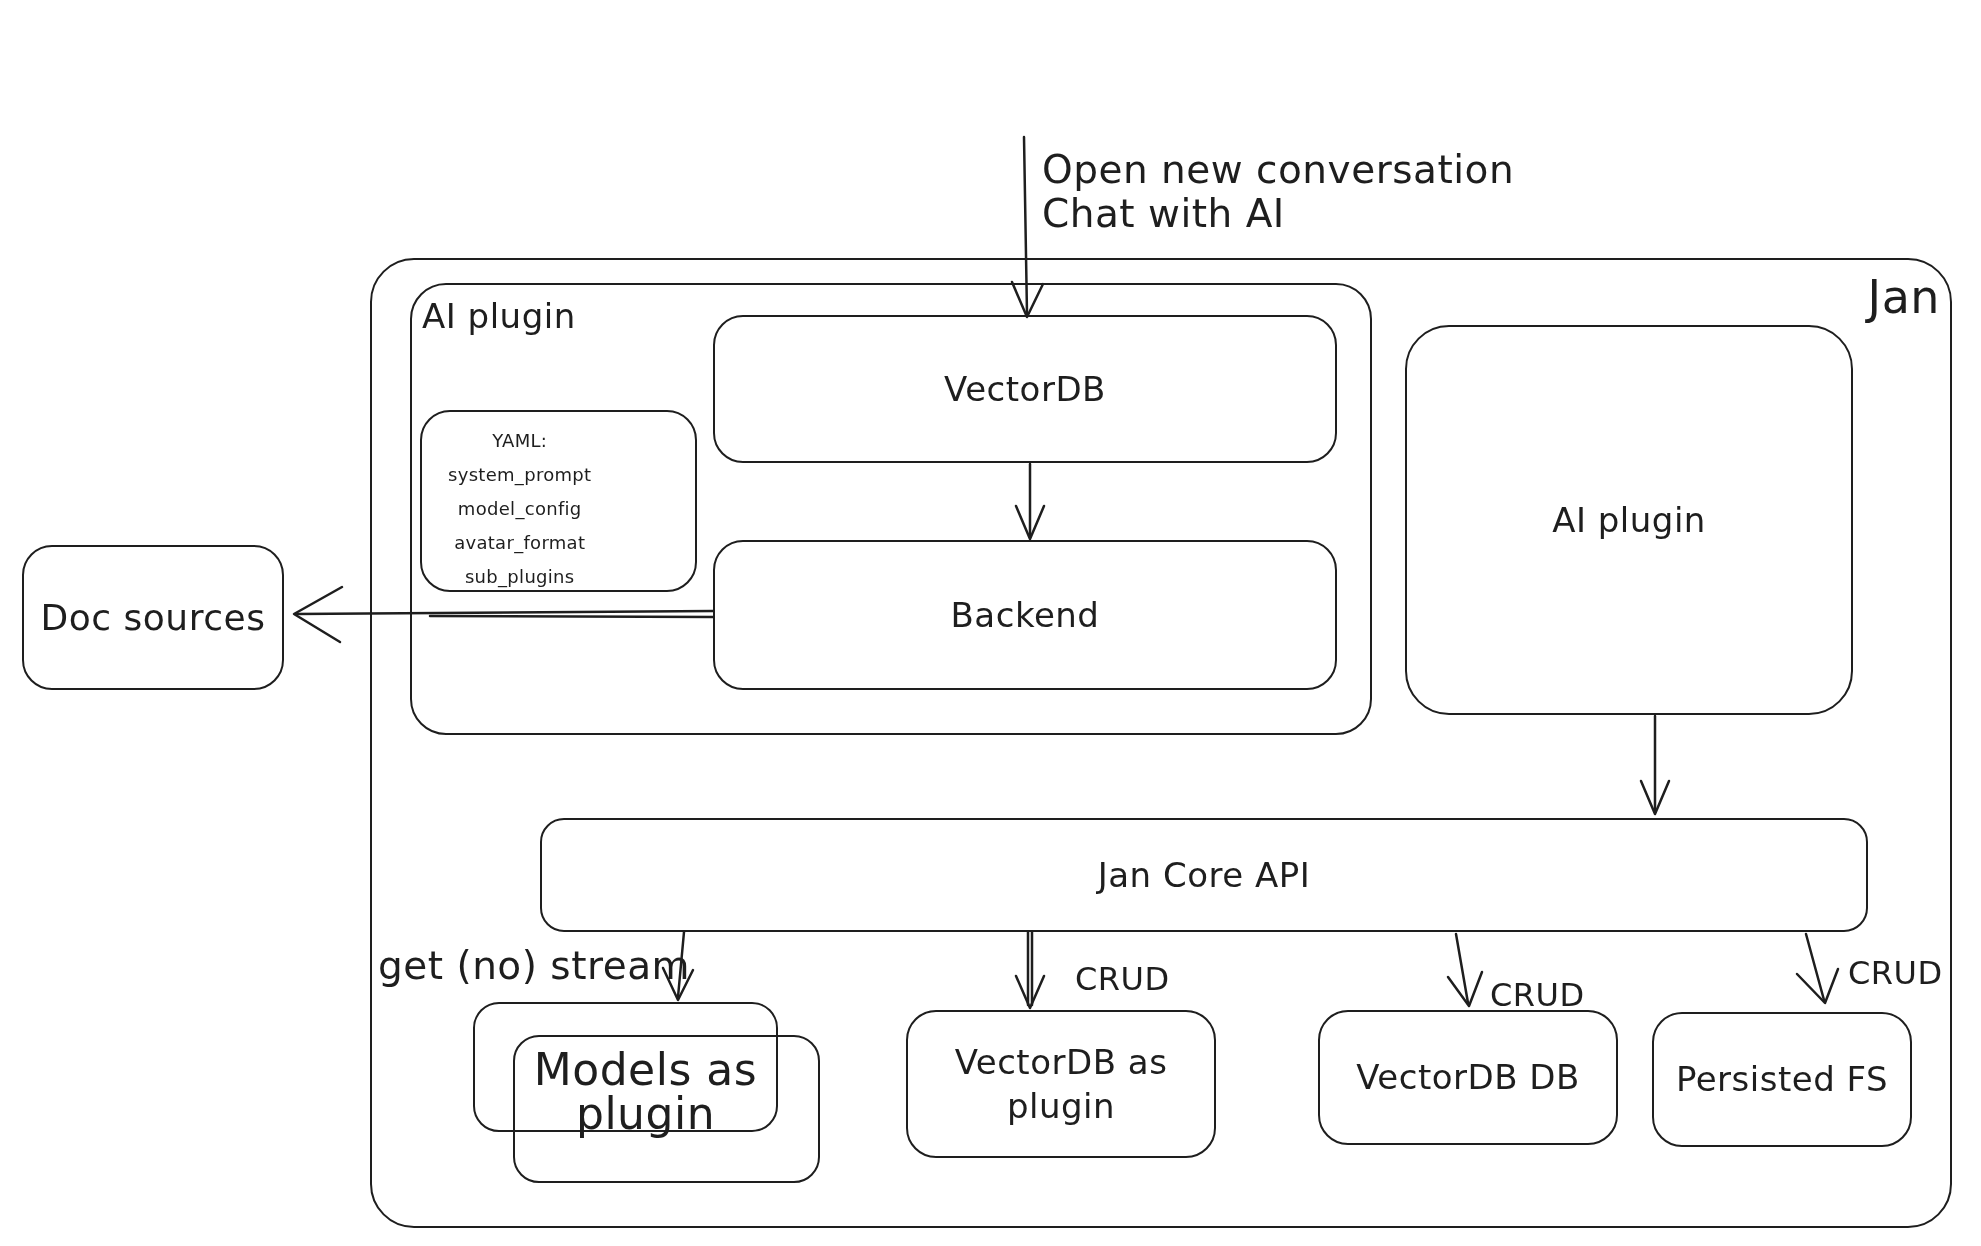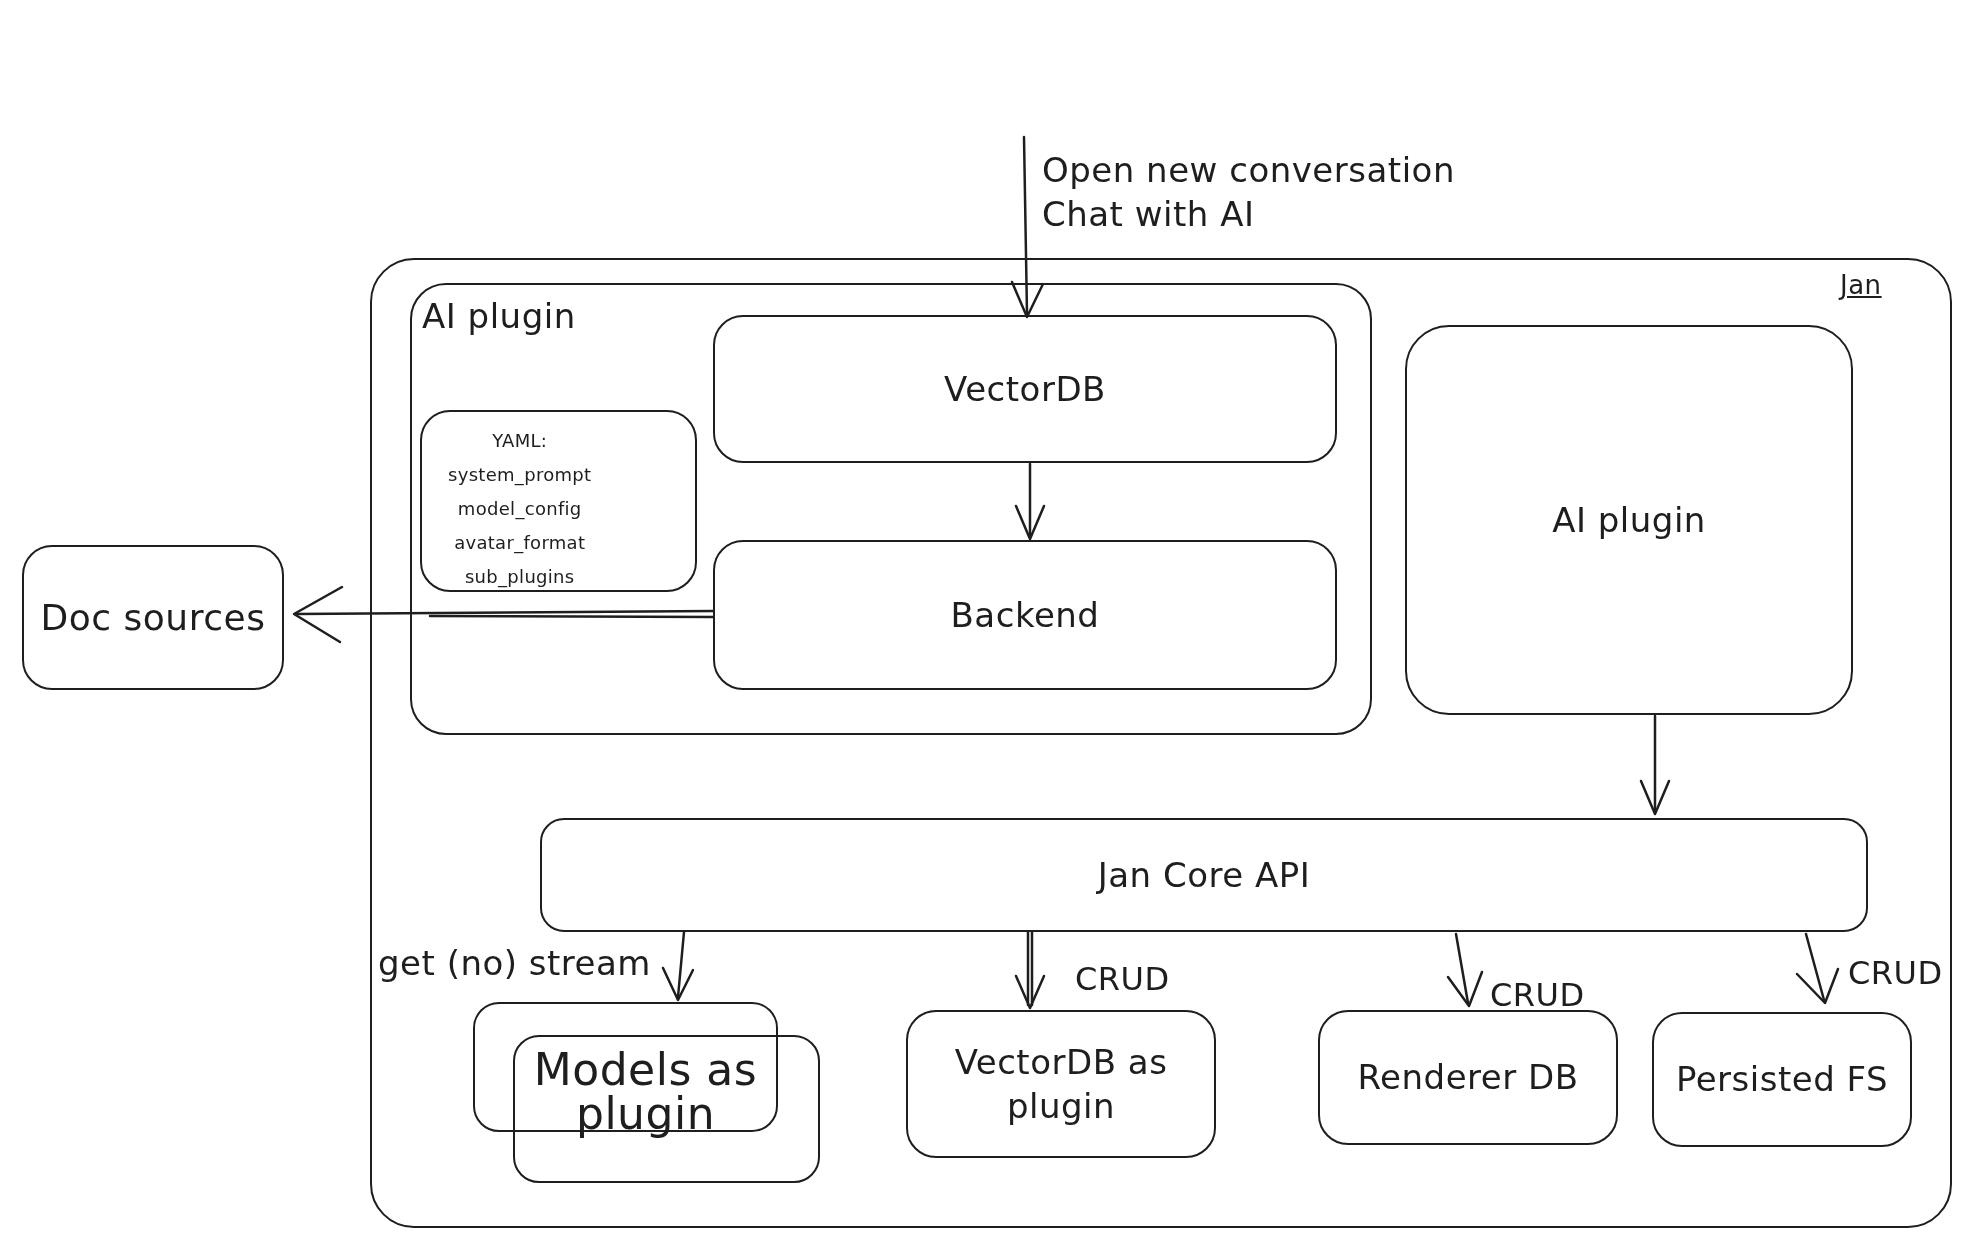--- a/index.html
+++ b/index.html
@@ -14,33 +14,33 @@
   .box{
     position:absolute;
     border:2.5px solid #1e1e1e;
     background:transparent;
     display:flex;align-items:center;justify-content:center;
     text-align:center;
     box-sizing:border-box;
   }
   .lbl{font-size:34px;letter-spacing:0.5px;line-height:1.25;}
   .lbl-multi{display:flex;flex-direction:column;align-items:center;}
-  .floating-label{position:absolute;font-size:34px;letter-spacing:0.5px;white-space:nowrap;}
+  .floating-label{position:absolute;font-size:39px;letter-spacing:0.5px;white-space:nowrap;}
   .note-text{font-size:18px;line-height:34px;letter-spacing:0.3px;}
   .note-text div{white-space:nowrap;}
   svg.overlay{position:absolute;left:0;top:0;pointer-events:none;}
   svg.overlay path{stroke:#1e1e1e;stroke-width:2.5;fill:none;stroke-linecap:round;stroke-linejoin:round;}
 </style>
 </head>
 <body>
 
 <div id="canvas">
 
   <div class="box" style="left:370px;top:258px;width:1582px;height:970px;border-radius:44px;"></div>
-  <div class="floating-label" style="left:1840px;top:270px;width:100px;font-size:26px;text-decoration:underline;">Jan</div>
+  <div class="floating-label" style="left:1840px;top:270px;width:100px;text-align:right;font-size:46px;">Jan</div>
 
   <div class="box" style="left:410px;top:283px;width:962px;height:452px;border-radius:36px;"></div>
   <div class="floating-label" style="left:422px;top:296px;font-size:34px;">AI plugin</div>
 
   <div class="box" style="left:420px;top:410px;width:277px;height:182px;border-radius:30px;justify-content:flex-start;align-items:flex-start;padding:12px 0 0 26px;">
     <div class="note-text">
       <div>YAML:</div>
       <div>system_prompt</div>
       <div>model_config</div>
       <div>avatar_format</div>
@@ -88,21 +88,21 @@
   <div class="box" style="left:906px;top:1010px;width:310px;height:148px;border-radius:30px;">
     <span class="lbl lbl-multi" style="line-height:44px;">
       <span>VectorDB as</span>
       <span>plugin</span>
     </span>
   </div>
 
   <div class="floating-label" style="left:1490px;top:976px;font-size:32px;">CRUD</div>
 
   <div class="box" style="left:1318px;top:1010px;width:300px;height:135px;border-radius:30px;">
-    <span class="lbl">Renderer DB</span>
+    <span class="lbl">VectorDB DB</span>
   </div>
 
   <div class="floating-label" style="left:1848px;top:954px;font-size:32px;">CRUD</div>
 
   <div class="box" style="left:1652px;top:1012px;width:260px;height:135px;border-radius:30px;">
     <span class="lbl">Persisted FS</span>
   </div>
 
   <svg class="overlay" width="1981" height="1246" viewBox="0 0 1981 1246">
 

